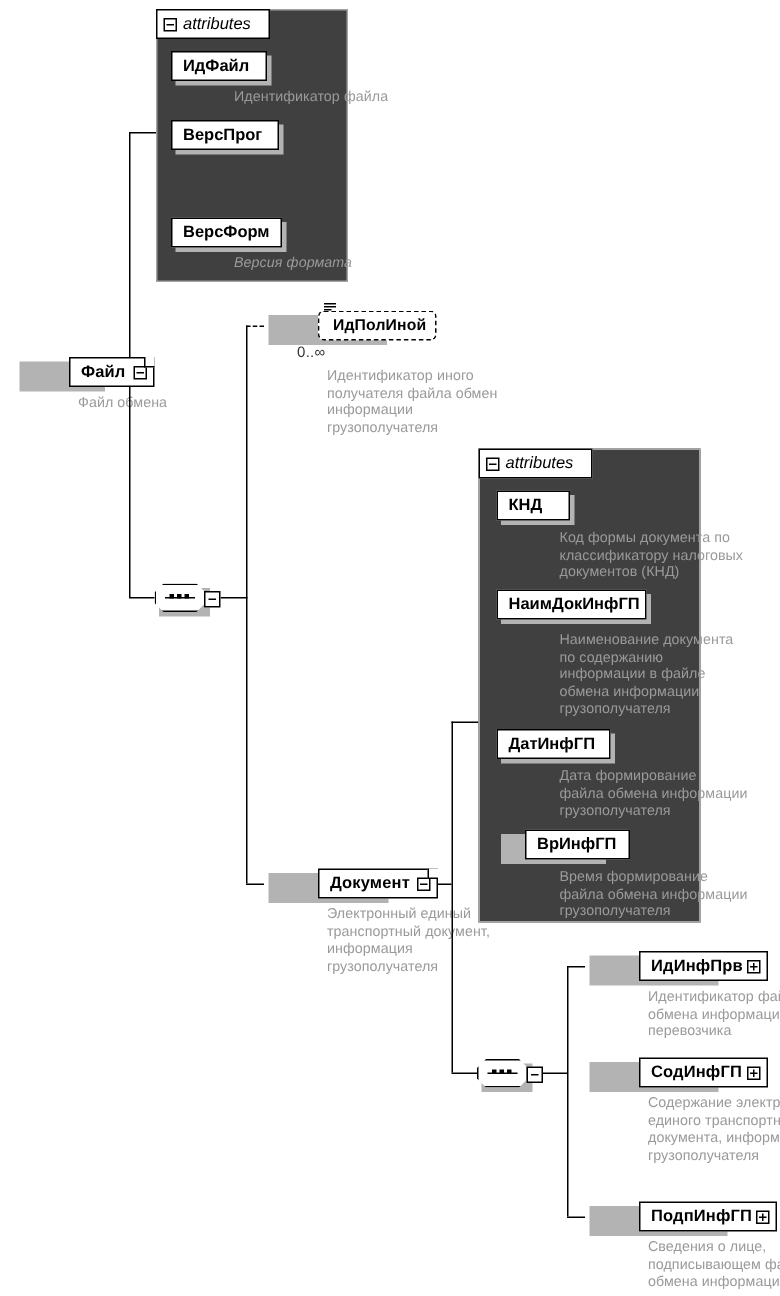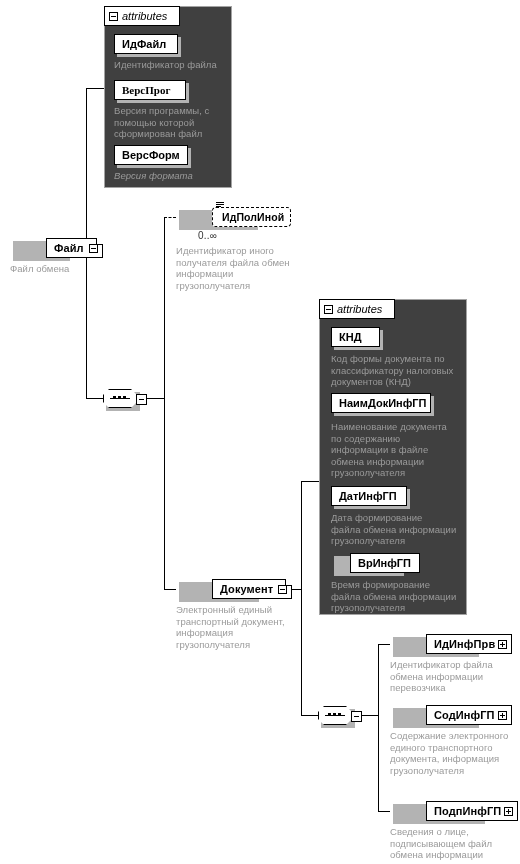--- a/index.html
+++ b/index.html
@@ -176,20 +176,21 @@
   .lines-glyph i:nth-child(3) { width: 5px; }
 
   
   .desc {
     position: absolute;
     font-size: 9.5px;
     line-height: 11.5px;
     color: #9a9a9a;
     white-space: pre-line;
     letter-spacing: 0.05px;
+    margin-left: 42px;
   }
   .card {
     position: absolute;
     font-size: 10px;
     color: #333333;
     letter-spacing: 0.2px;
   }
 
   
   .seq {
@@ -259,26 +260,23 @@
     </div>
   </div>
 
   <div class="shadow" style="left:117px; top:37px; width:64px; height:20px;"></div>
   <div class="abox" style="left:114px; top:34px; width:64px;">
     <span class="name">ИдФайл</span>
   </div>
   <div class="desc" style="left:114px; top:59px; width:120px;">Идентификатор файла</div>
 
   <div class="shadow" style="left:117px; top:83px; width:72px; height:20px;"></div>
-  <div class="abox" style="left:114px; top:80px; width:72px;font-family:Liberation Serif, serif;">
+  <div class="abox" style="left:114px; top:80px; width:72px;">
     <span class="name">ВерсПрог</span>
   </div>
-  <div class="desc" style="left:114px; top:105px; width:116px;">Версия программы, с
-помощью которой
-сформирован файл</div>
 
   <div class="shadow" style="left:117px; top:148px; width:74px; height:20px;"></div>
   <div class="abox" style="left:114px; top:145px; width:74px;">
     <span class="name">ВерсФорм</span>
   </div>
   <div class="desc" style="left:114px; top:170px; width:116px;font-style:italic;">Версия формата</div>
 
   <div class="shadow" style="left:13px; top:241px; width:57px; height:20px;"></div>
   <div class="ebox folded" style="left:10px; top:238px; width:57px;">
     <span class="name">Файл</span>

